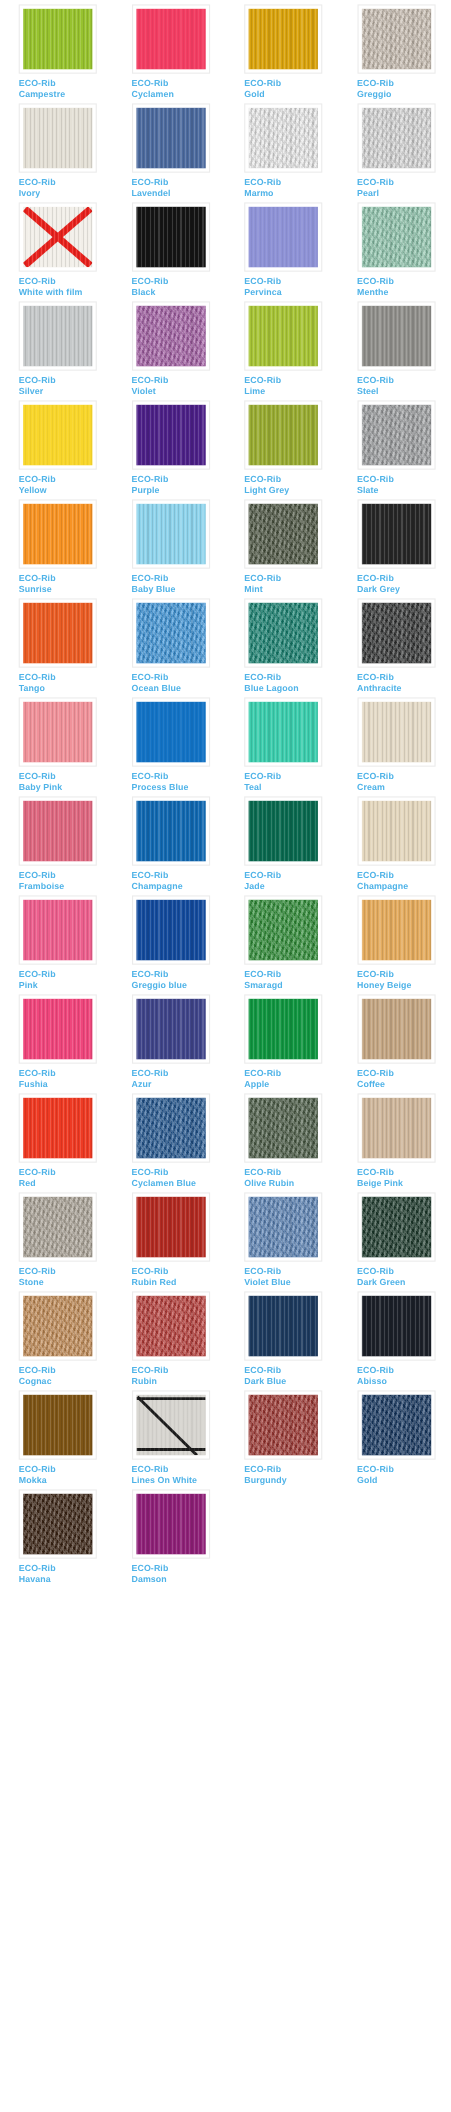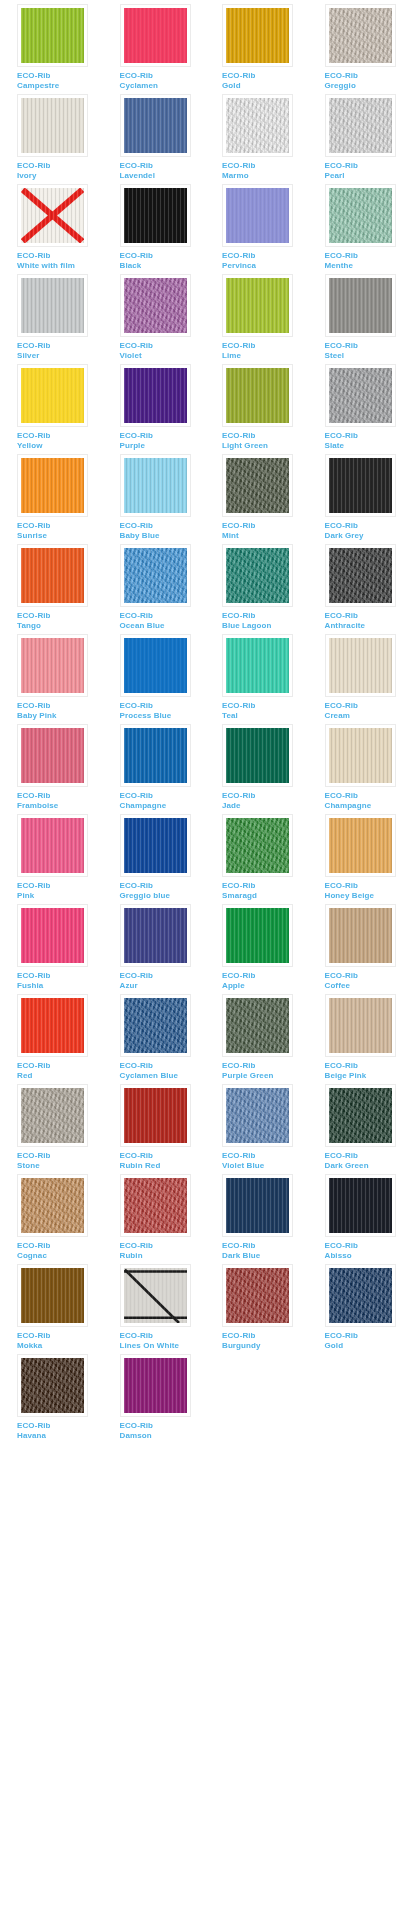--- a/index.html
+++ b/index.html
@@ -264,21 +264,21 @@
         <span class="brand">ECO-Rib</span>
         <span class="cname">Purple</span>
       </div>
     </div>
     <div class="swatch-cell">
       <div class="chip-frame">
         <div class="chip " style="background-color:#98ab32"></div>
       </div>
       <div class="label">
         <span class="brand">ECO-Rib</span>
-        <span class="cname">Light Green</span>
+        <span class="cname">Light Grey</span>
       </div>
     </div>
     <div class="swatch-cell">
       <div class="chip-frame">
         <div class="chip mottled" style="background-color:#9b9d9f"></div>
       </div>
       <div class="label">
         <span class="brand">ECO-Rib</span>
         <span class="cname">Slate</span>
       </div>
@@ -516,21 +516,21 @@
         <span class="brand">ECO-Rib</span>
         <span class="cname">Cyclamen Blue</span>
       </div>
     </div>
     <div class="swatch-cell">
       <div class="chip-frame">
         <div class="chip mottled" style="background-color:#4a5b45"></div>
       </div>
       <div class="label">
         <span class="brand">ECO-Rib</span>
-        <span class="cname">Purple Green</span>
+        <span class="cname">Olive Rubin</span>
       </div>
     </div>
     <div class="swatch-cell">
       <div class="chip-frame">
         <div class="chip " style="background-color:#cfb79c"></div>
       </div>
       <div class="label">
         <span class="brand">ECO-Rib</span>
         <span class="cname">Beige Pink</span>
       </div>

